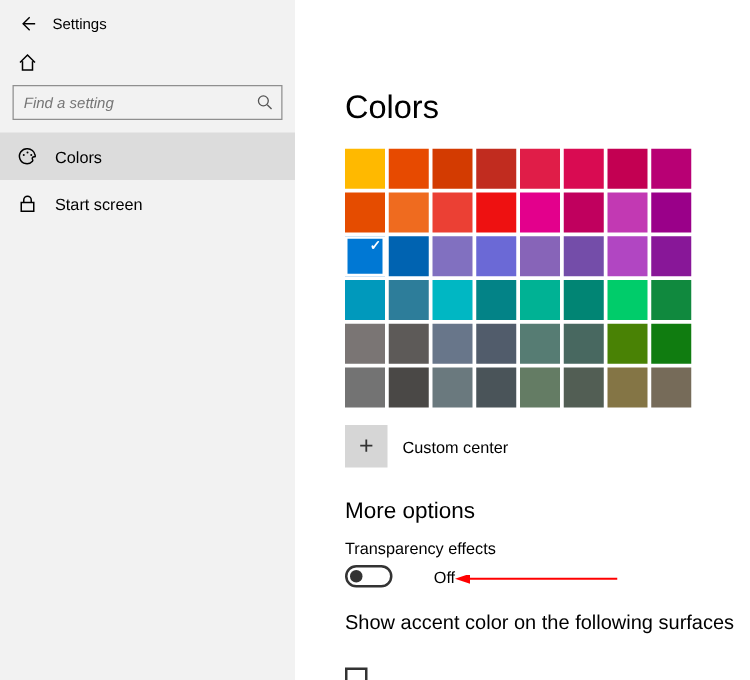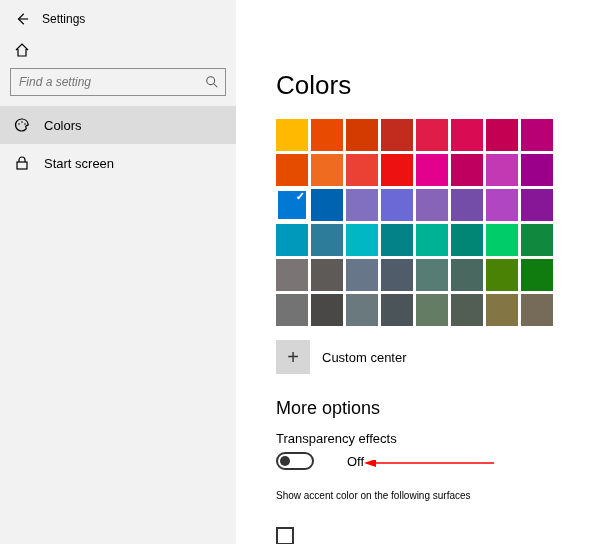--- a/index.html
+++ b/index.html
@@ -184,21 +184,21 @@
   .toggle-state {
     margin-left: 10px;
     font-size: 13px;
   }
   .arrow {
     position: absolute;
     left: 88px;
     top: 8px;
   }
   .surfaces-title {
-    font-size: 10px;
+    font-size: 16px;
     margin: 20px 0 26px 0;
   }
   .cb-row {
     display: flex;
     align-items: center;
     margin-bottom: 10px;
     cursor: pointer;
   }
   .cb {
     width: 18px;

